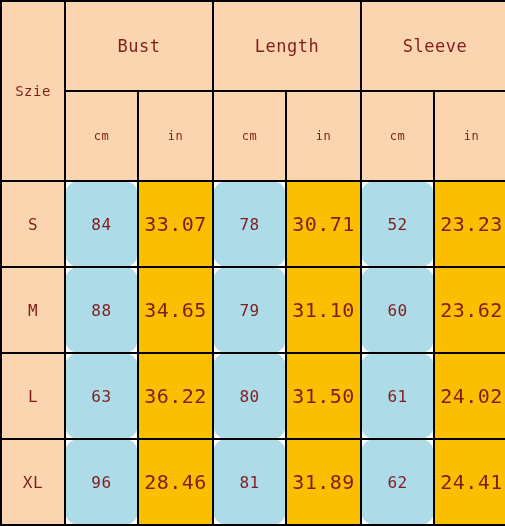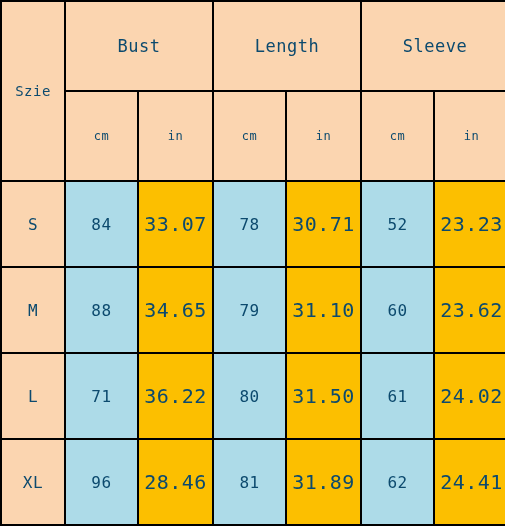--- a/index.html
+++ b/index.html
@@ -28,21 +28,21 @@
     table-layout: fixed;
     border-spacing: 0;
   }
 
   table.size-chart td,
   table.size-chart th {
     border: 2px solid #000000;
     text-align: center;
     vertical-align: middle;
     font-weight: normal;
-    color: #0c4a6e;
+    color: #7f1d1d;
     font-family: "DejaVu Sans Mono", "Liberation Mono", monospace;
     padding: 0;
     letter-spacing: 0.5px;
   }
 
   
   col.c-size   { width: 64px;  }
   col.c-cm     { width: 73px;  }
   col.c-in     { width: 75px;  }
 
@@ -66,20 +66,21 @@
   
   tbody tr { height: 86px; }
 
   .cell-size {
     background: #fbd5b0;
     font-size: 16px;
   }
   .cell-cm {
     background: #addbe8;
     font-size: 16px;
+    border-radius: 14px;
   }
   .cell-in {
     background: #fcbf00;
     font-size: 20px;
   }
 
   
   tr.partial-row { height: 86px; }
 </style>
 </head>
@@ -128,21 +129,21 @@
         <td class="cell-size">M</td>
         <td class="cell-cm">88</td>
         <td class="cell-in">34.65</td>
         <td class="cell-cm">79</td>
         <td class="cell-in">31.10</td>
         <td class="cell-cm">60</td>
         <td class="cell-in">23.62</td>
       </tr>
       <tr>
         <td class="cell-size">L</td>
-        <td class="cell-cm">71</td>
+        <td class="cell-cm">63</td>
         <td class="cell-in">36.22</td>
         <td class="cell-cm">80</td>
         <td class="cell-in">31.50</td>
         <td class="cell-cm">61</td>
         <td class="cell-in">24.02</td>
       </tr>
       <tr>
         <td class="cell-size">XL</td>
         <td class="cell-cm">96</td>
         <td class="cell-in">28.46</td>

